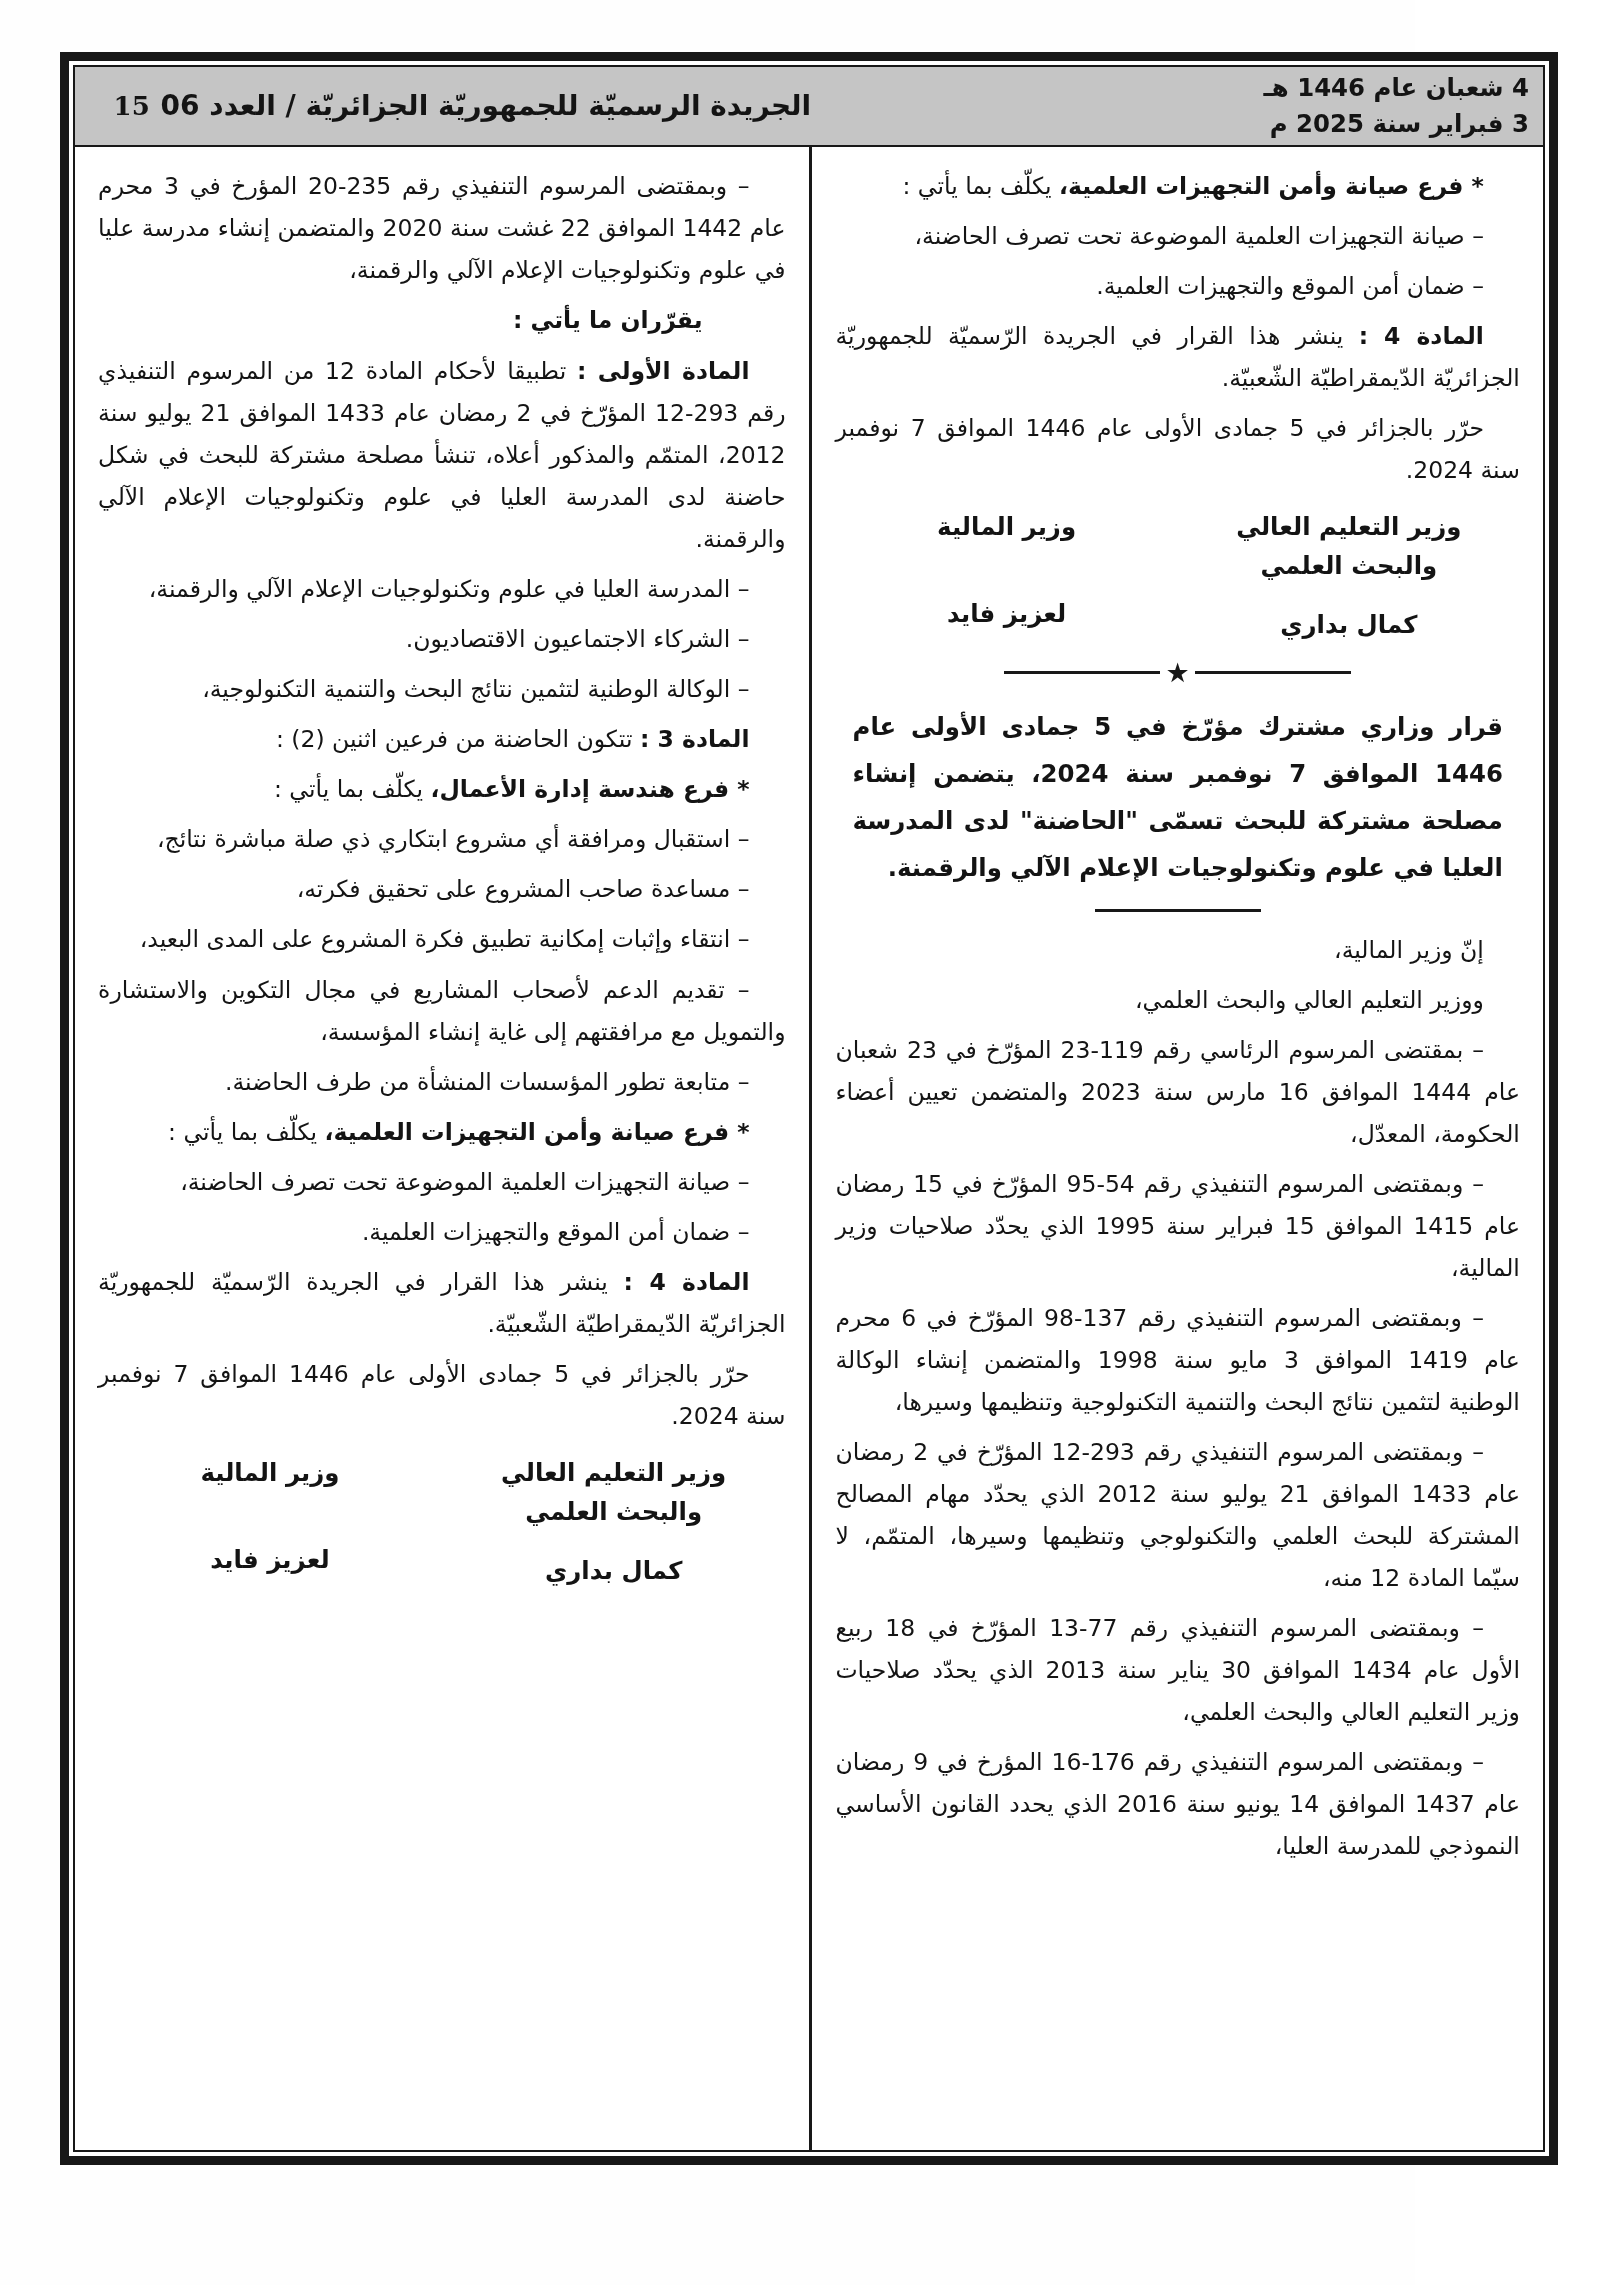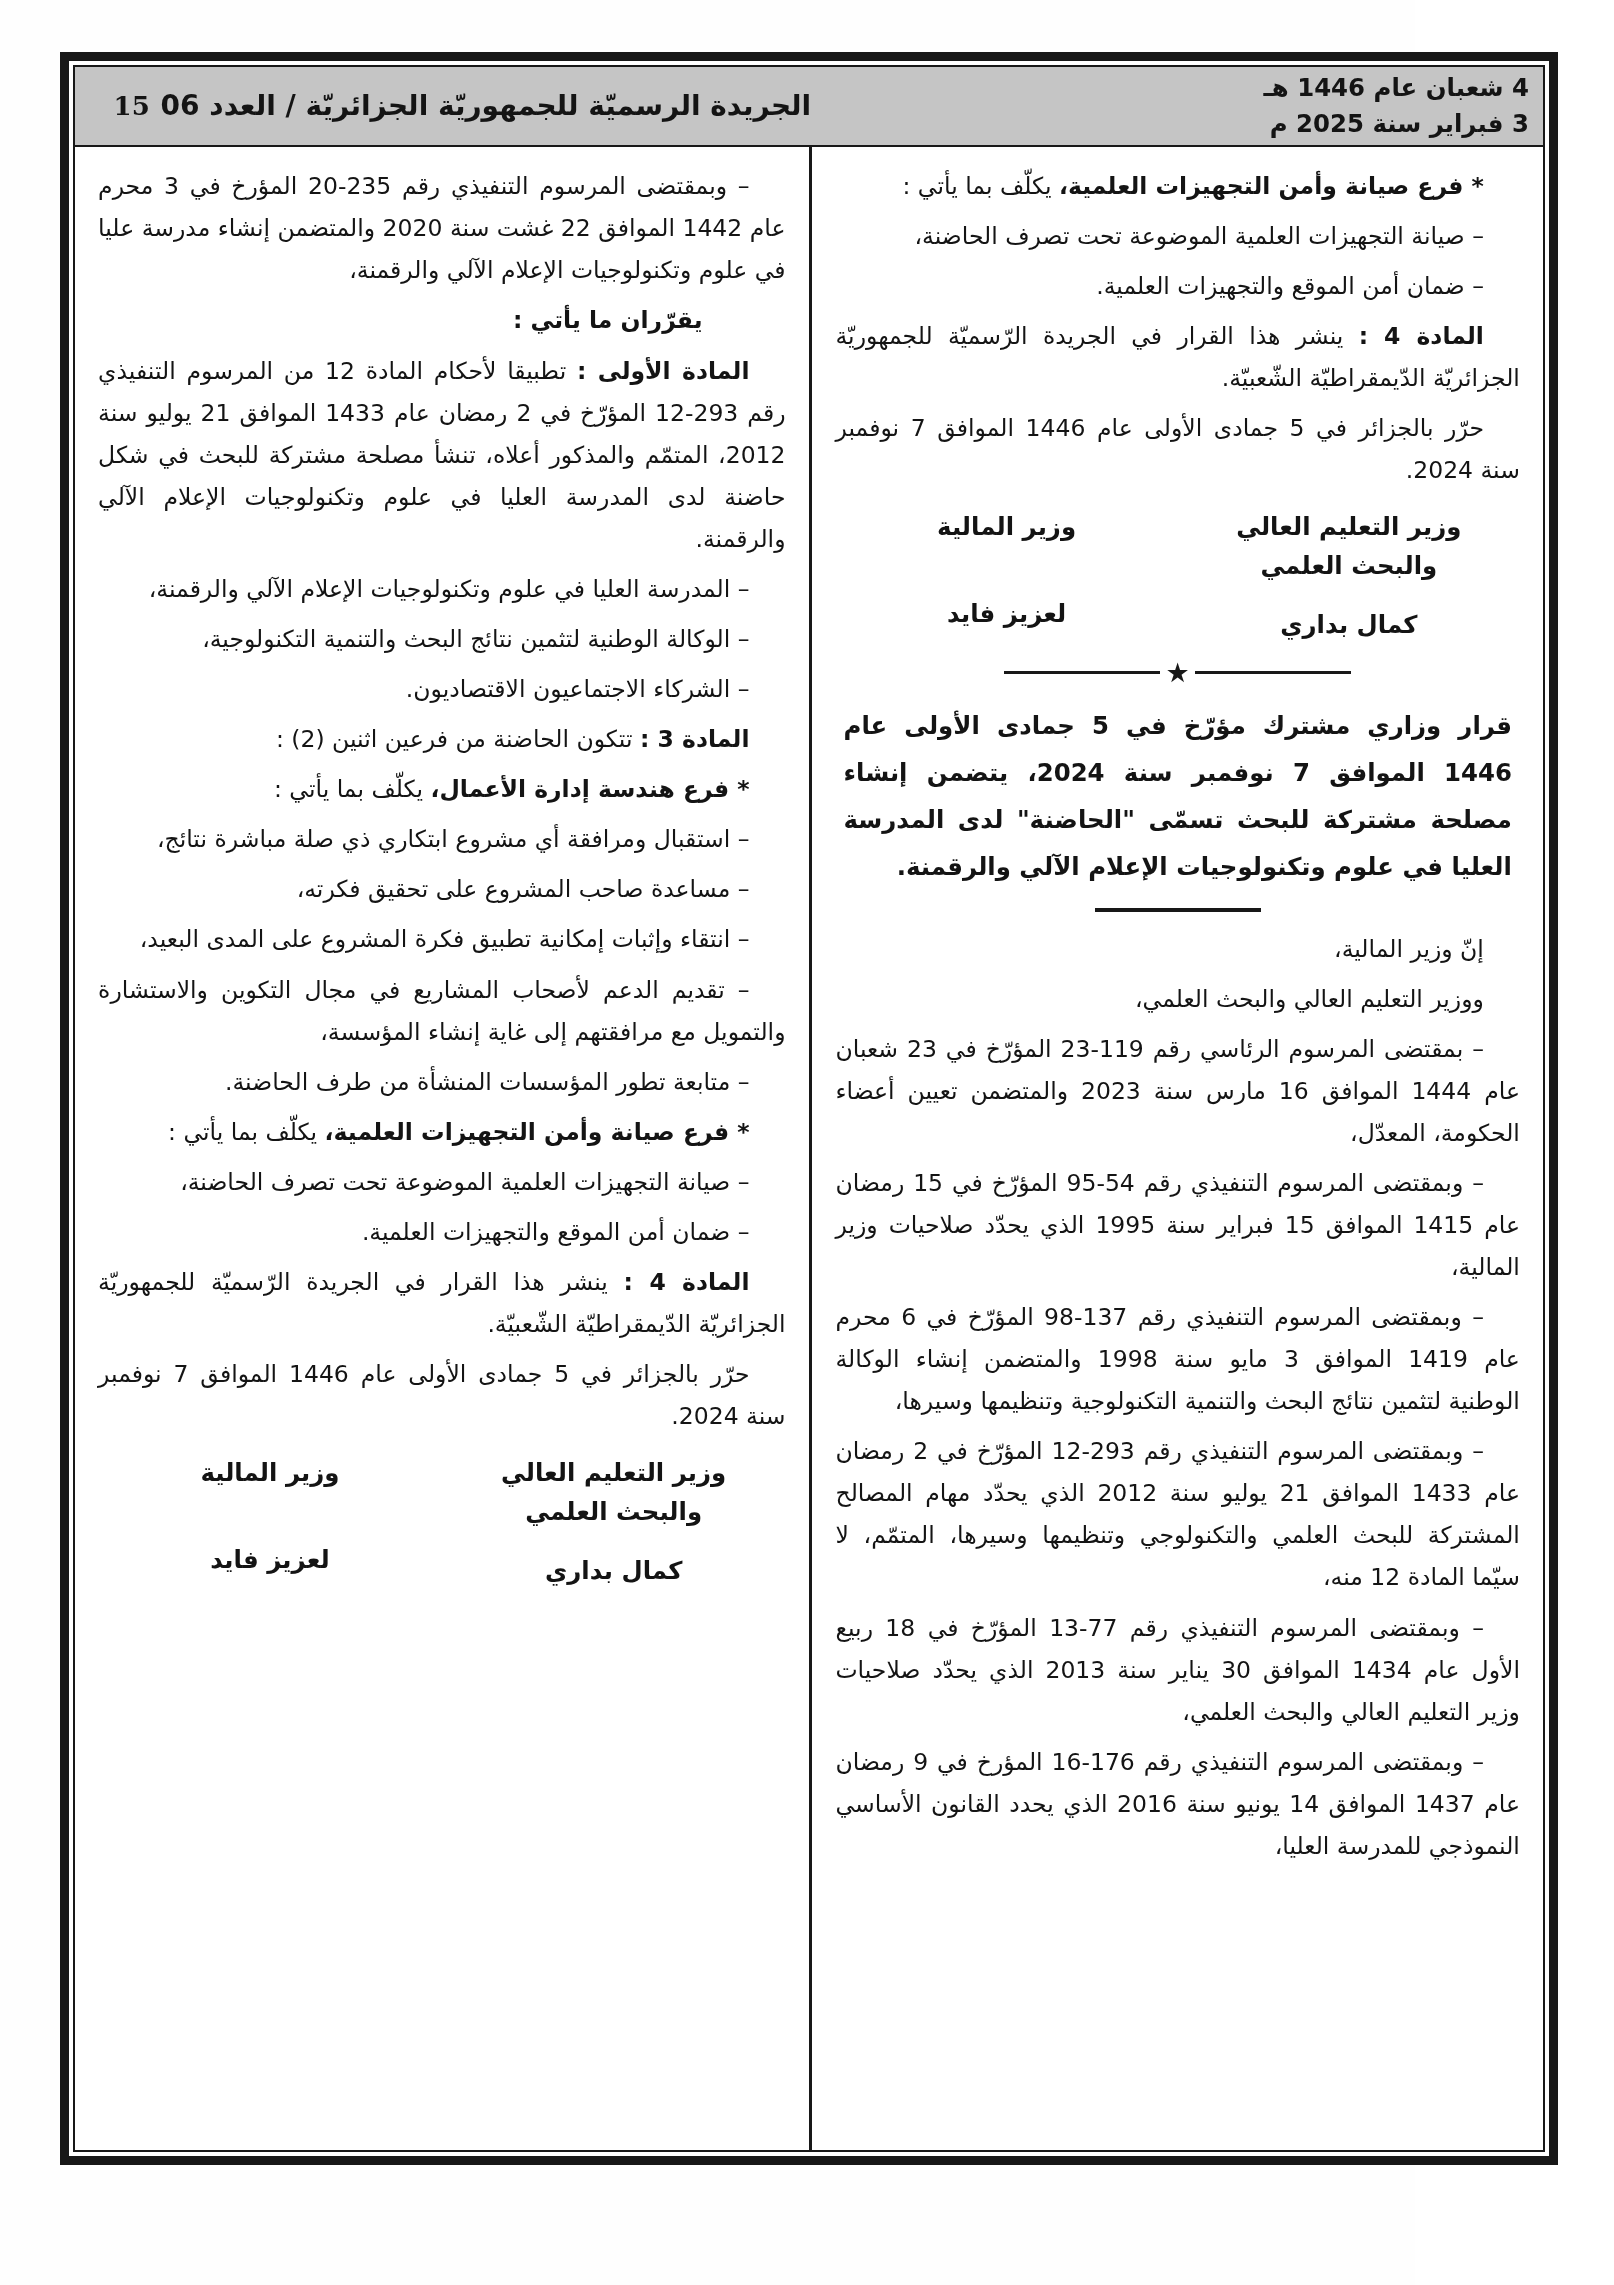--- a/index.html
+++ b/index.html
@@ -18,21 +18,21 @@
                   min-width:47px; text-align:left;margin-left:12px; }
   .content { flex:1; display:flex; direction:rtl; overflow:hidden; }
   .col { width:50%; box-sizing:border-box; padding:18px 23.5px 0 23.5px; overflow:hidden;
          direction:rtl; }
   .col-a { border-left:3.6px solid #181818; }
   .para { margin:0 0 8.1px 0; font-size:23.5px; line-height:42px;
           text-align:justify; text-indent:36px; }
   .b { font-weight:bold; }
   .decide { font-weight:bold; text-indent:83px; margin:1.8px 0 9px 0; }
   .decree-title { font-weight:bold; font-size:24.4px; line-height:47px;
-                  text-align:justify; text-indent:0; margin:8px; }
+                  text-align:justify; text-indent:0; margin:17px; }
   .short-sep { width:166px; height:3.6px; background:#181818; margin:18px auto 16.3px auto; }
   .star-sep { display:flex; align-items:center; justify-content:center;
               margin:14.5px 0 16.3px 0; direction:ltr; }
   .sep-line { width:156px; height:2.7px; background:#181818; }
   .star { font-size:27px; line-height:27px; margin:0 5.4px; color:#181818; }
   .sig-block { display:flex; direction:rtl; margin:16.3px 0 9px 0; font-weight:bold;
                font-size:24.4px; line-height:39px; text-align:center; }
   .sig { width:50%; }
   .sig-name { margin-top:20px; }
   .sig-name-offset { margin-top:48px; }
@@ -91,22 +91,22 @@
           <p class="para">– وبمقتضى المرسوم التنفيذي رقم 293-12 المؤرّخ في 2 رمضان عام 1433 الموافق 21 يوليو سنة 2012 الذي يحدّد مهام المصالح المشتركة للبحث العلمي والتكنولوجي وتنظيمها وسيرها، المتمّم، لا سيّما المادة 12 منه،</p>
           <p class="para">– وبمقتضى المرسوم التنفيذي رقم 77-13 المؤرّخ في 18 ربيع الأول عام 1434 الموافق 30 يناير سنة 2013 الذي يحدّد صلاحيات وزير التعليم العالي والبحث العلمي،</p>
           <p class="para">– وبمقتضى المرسوم التنفيذي رقم 176-16 المؤرخ في 9 رمضان عام 1437 الموافق 14 يونيو سنة 2016 الذي يحدد القانون الأساسي النموذجي للمدرسة العليا،</p>
         </section>
 
         <section class="col">
           <p class="para">– وبمقتضى المرسوم التنفيذي رقم 235-20 المؤرخ في 3 محرم عام 1442 الموافق 22 غشت سنة 2020 والمتضمن إنشاء مدرسة عليا في علوم وتكنولوجيات الإعلام الآلي والرقمنة،</p>
           <p class="para decide">يقرّران ما يأتي :</p>
           <p class="para"><span class="b">المادة الأولى :</span> <span>تطبيقا لأحكام المادة 12 من المرسوم التنفيذي رقم 293-12 المؤرّخ في 2 رمضان عام 1433 الموافق 21 يوليو سنة 2012، المتمّم والمذكور أعلاه، تنشأ مصلحة مشتركة للبحث في شكل حاضنة لدى المدرسة العليا في علوم وتكنولوجيات الإعلام الآلي والرقمنة.</span></p>
           <p class="para">– المدرسة العليا في علوم وتكنولوجيات الإعلام الآلي والرقمنة،</p>
+          <p class="para">– الشركاء الاجتماعيون الاقتصاديون.</p>
           <p class="para">– الوكالة الوطنية لتثمين نتائج البحث والتنمية التكنولوجية،</p>
-          <p class="para">– الشركاء الاجتماعيون الاقتصاديون.</p>
           <p class="para"><span class="b">المادة 3 :</span> <span>تتكون الحاضنة من فرعين اثنين (2) :</span></p>
           <p class="para"><span class="b">* فرع هندسة إدارة الأعمال،</span> <span>يكلّف بما يأتي :</span></p>
           <p class="para">– استقبال ومرافقة أي مشروع ابتكاري ذي صلة مباشرة نتائج،</p>
           <p class="para">– مساعدة صاحب المشروع على تحقيق فكرته،</p>
           <p class="para">– انتقاء وإثبات إمكانية تطبيق فكرة المشروع على المدى البعيد،</p>
           <p class="para">– تقديم الدعم لأصحاب المشاريع في مجال التكوين والاستشارة والتمويل مع مرافقتهم إلى غاية إنشاء المؤسسة،</p>
           <p class="para">– متابعة تطور المؤسسات المنشأة من طرف الحاضنة.</p>
           <p class="para"><span class="b">* فرع صيانة وأمن التجهيزات العلمية،</span> <span>يكلّف بما يأتي :</span></p>
           <p class="para">– صيانة التجهيزات العلمية الموضوعة تحت تصرف الحاضنة،</p>
           <p class="para">– ضمان أمن الموقع والتجهيزات العلمية.</p>

